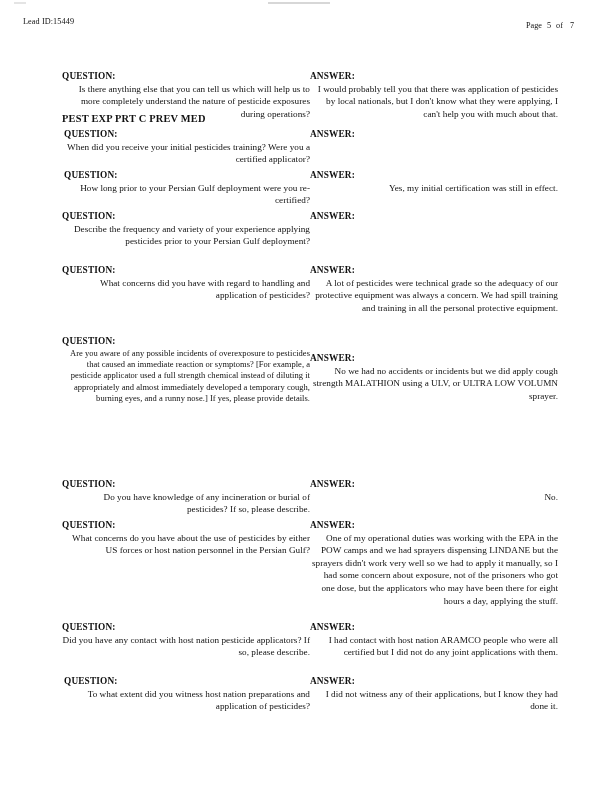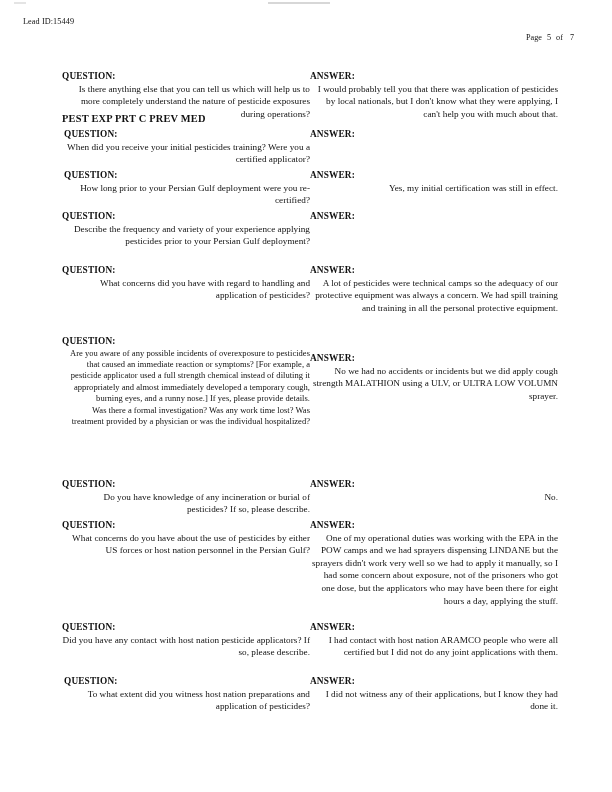--- a/index.html
+++ b/index.html
@@ -49,21 +49,21 @@
   .lead-id {
     position: absolute;
     left: 23px;
     top: 0;
     letter-spacing: 0.1px;
     white-space: nowrap;
   }
   .page-number {
     position: absolute;
     right: 38px;
-    top: 16px;
+    top: 4px;
     white-space: nowrap;
     margin-left: 36px;
   }
   .page-number .pg-label { margin-right: 5px; }
   .page-number .pg-cur   { margin-right: 5px; }
   .page-number .pg-of    { margin-right: 7px; }
 
   
   .body-area {
     position: absolute;
@@ -161,21 +161,20 @@
     </div>
 
     <div class="qa-block" style="top:194px;">
       <div class="qa-label">QUESTION:</div>
       <div class="qa-text">What concerns did you have with regard to handling and application of pesticides?</div>
     </div>
 
     <div class="qa-block" style="top:265px;">
       <div class="qa-label">QUESTION:</div>
       <div class="qa-text small">Are you aware of any possible incidents of overexposure to pesticides that caused an immediate reaction or symptoms?  [For example, a pesticide applicator used a full strength chemical instead of diluting it appropriately and almost immediately developed a temporary cough, burning eyes, and a runny nose.]  If yes, please provide details.</div>
-      <div class="qa-text small indent-first">Was there a formal investigation?  Was any work  time lost?  Was treatment provided by a physician or was the individual hospitalized?</div>
     </div>
 
     <div class="qa-block" style="top:408px;">
       <div class="qa-label">QUESTION:</div>
       <div class="qa-text">Do you have knowledge of any incineration or burial of pesticides?  If so, please describe.</div>
     </div>
 
     <div class="qa-block" style="top:449px;">
       <div class="qa-label">QUESTION:</div>
       <div class="qa-text">What concerns do you have about the use of pesticides by either US forces or host nation personnel in the Persian Gulf?</div>
@@ -209,21 +208,21 @@
       <div class="qa-text">Yes, my initial certification was still in effect.</div>
     </div>
 
     <div class="qa-block" style="top:140px;">
       <div class="qa-label">ANSWER:</div>
       <div class="qa-text empty-answer"></div>
     </div>
 
     <div class="qa-block" style="top:194px;">
       <div class="qa-label">ANSWER:</div>
-      <div class="qa-text">A lot of pesticides were technical camps so the adequacy of our protective equipment was always a concern. We had spill training and training in all the personal protective equipment.</div>
+      <div class="qa-text">A lot of pesticides were technical grade so the adequacy of our protective equipment was always a concern. We had spill training and training in all the personal protective equipment.</div>
     </div>
 
     <div class="qa-block" style="top:282px;">
       <div class="qa-label">ANSWER:</div>
       <div class="qa-text">No we had no accidents or incidents but we did apply cough strength MALATHION using a ULV, or ULTRA LOW VOLUMN sprayer.</div>
     </div>
 
     <div class="qa-block" style="top:408px;">
       <div class="qa-label">ANSWER:</div>
       <div class="qa-text">No.</div>

